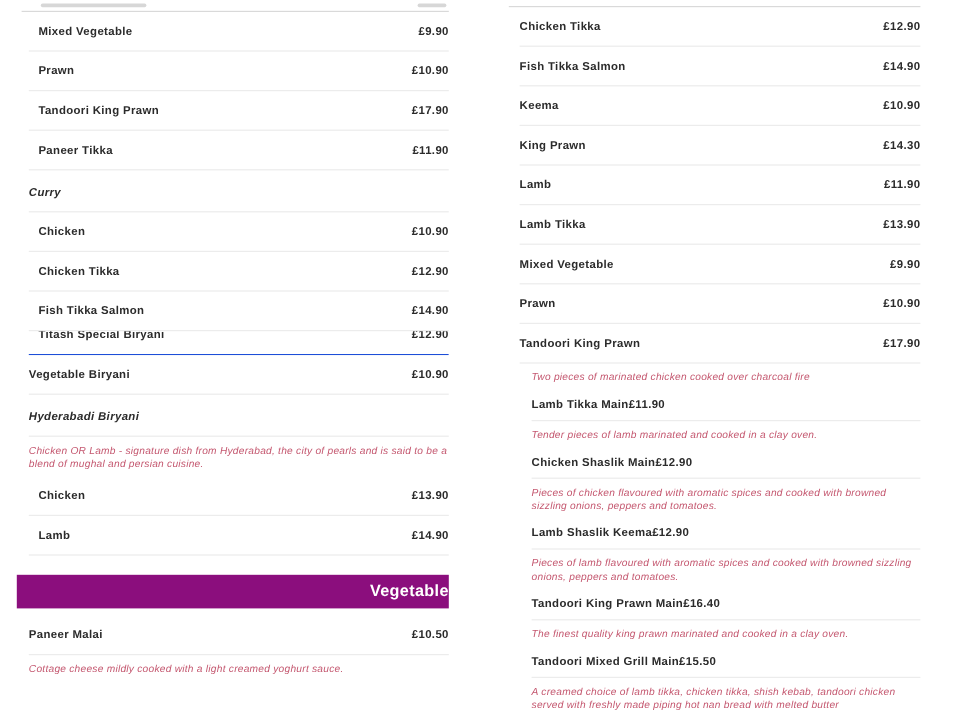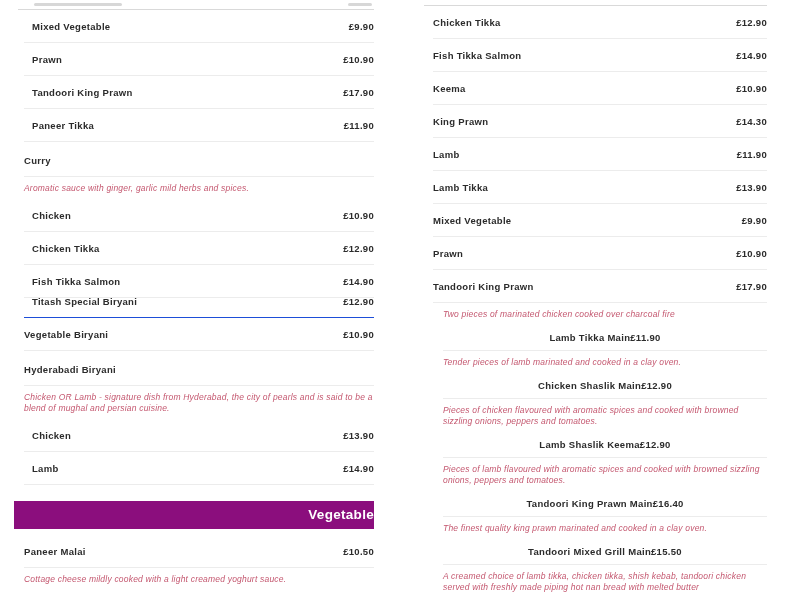--- a/index.html
+++ b/index.html
@@ -21,21 +21,21 @@
   .col-left .row{margin-left:10px;padding-left:8px;}
   .col-left .row.flush{padding-left:0;text-align:right;}
   .col-right .row{margin-left:9px;}
 
   .name,.price{
     font-size:9.5px;font-weight:700;color:#2b2b2b;letter-spacing:.3px;
   }
   .heading{
     margin-left:10px;padding:8px 0 8px 0;border-bottom:1px solid #ececec;
   }
-  .heading span{font-size:9.5px;font-weight:700;color:#2b2b2b;letter-spacing:.3px;}
+  .heading span{font-size:9.5px;font-weight:700;color:#2b2b2b;letter-spacing:.3px;font-style:italic;}
   .desc{
     font-style:italic;font-size:8.5px;color:#c4576f;line-height:11px;letter-spacing:.2px;
   }
   .col-left .desc{margin:6px 0 5px 10px;}
   .col-right .desc{margin:6px 0 5px 19px;}
 
   
   .clip-wrap{height:20px;overflow:hidden;border-bottom:0;}
   .clip-wrap .row{margin-top:-13px;border-bottom:1px solid #1d4ed8;}
 
@@ -51,21 +51,21 @@
   .band{
     margin-top:16px;height:28px;line-height:28px;background:#8B0E7D;
     color:#ffffff;font-size:13.5px;font-weight:700;letter-spacing:.3px;
     padding-left:10px;
     text-align:right;
   }
   .veg-first{margin-top:6px;}
 
   
   .main-row{
-    display:flex;align-items:center;justify-content:center;
+    display:flex;align-items:center;justify-content:flex-start;
     height:25px;border-bottom:1px solid #ececec;margin-left:19px;
   }
 </style>
 </head>
 <body>
 
 <div class="col col-left">
 
   <div class="remnant">
     <span class="bar bar-name"></span>
@@ -85,21 +85,20 @@
     <span class="price">£17.90</span>
   </div>
   <div class="row">
     <span class="name">Paneer Tikka</span>
     <span class="price">£11.90</span>
   </div>
 
   <div class="heading">
     <span>Curry</span>
   </div>
-  <div class="desc">Aromatic sauce with ginger, garlic mild herbs and spices.</div>
 
   <div class="row">
     <span class="name">Chicken</span>
     <span class="price">£10.90</span>
   </div>
   <div class="row">
     <span class="name">Chicken Tikka</span>
     <span class="price">£12.90</span>
   </div>
   <div class="row">

